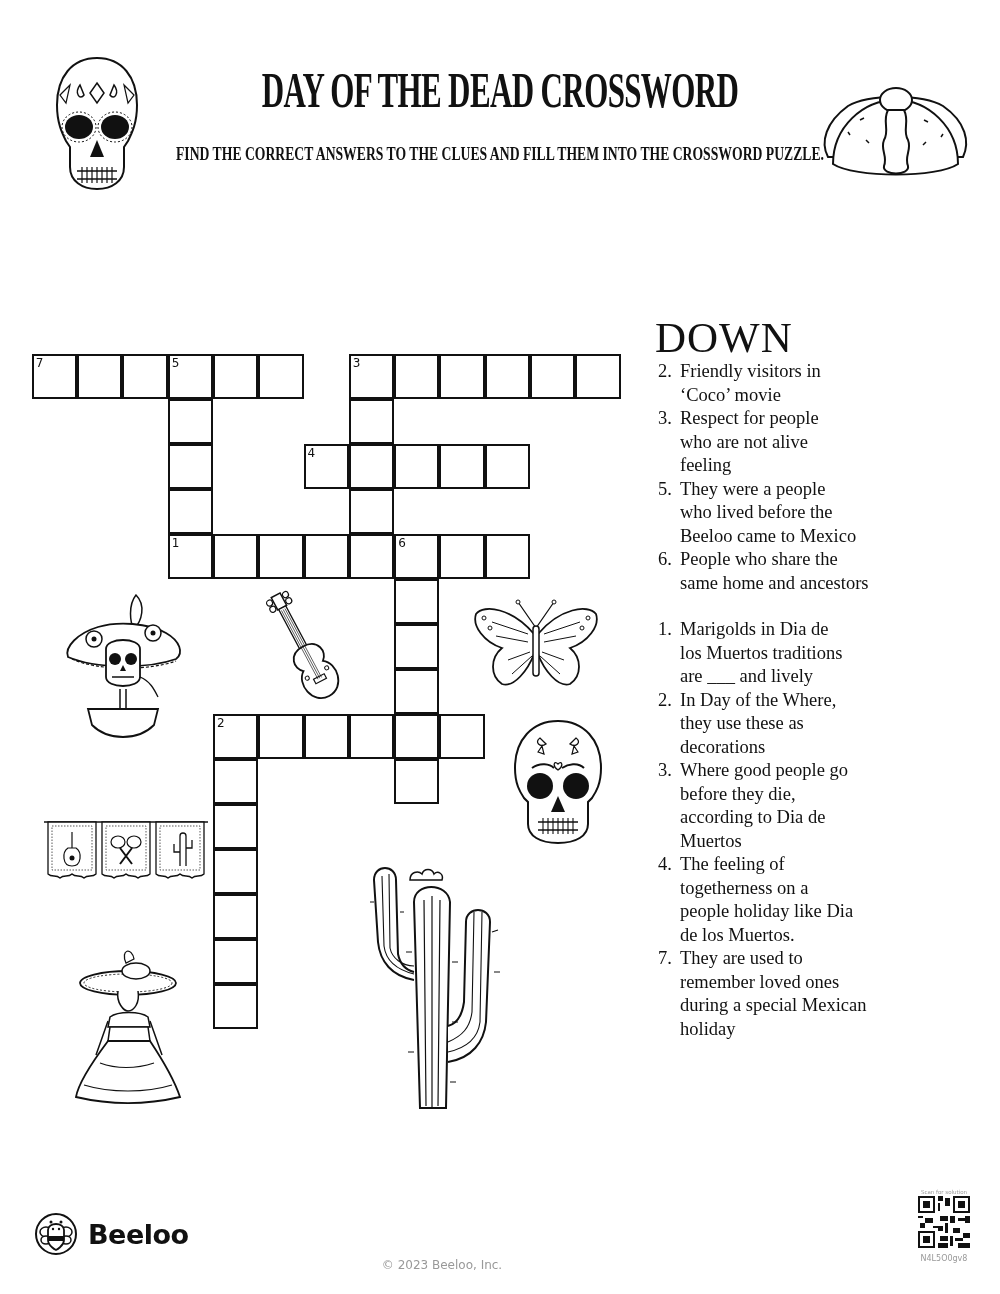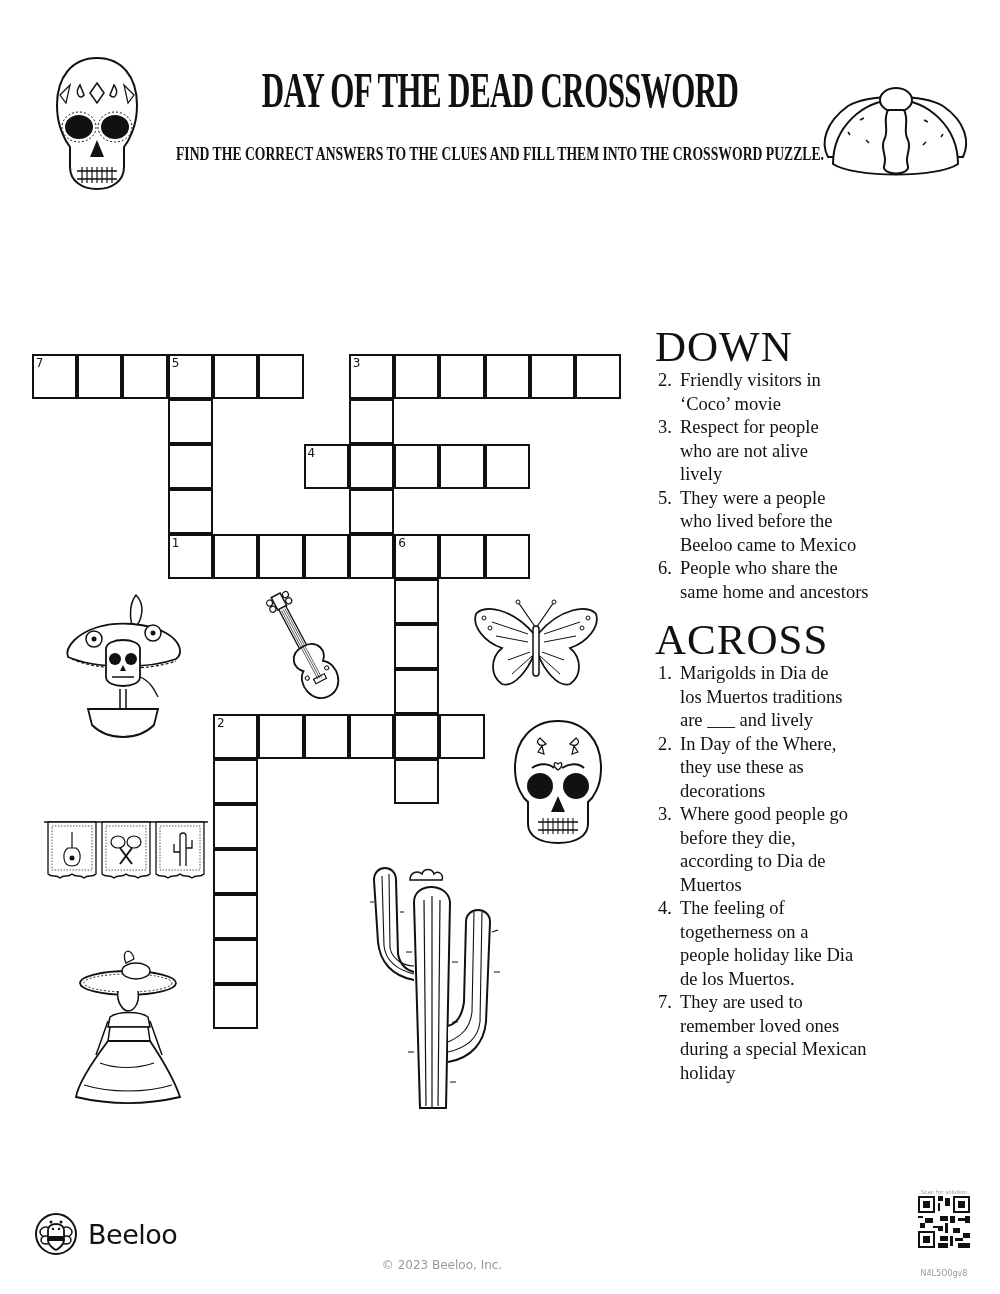--- a/index.html
+++ b/index.html
@@ -7,29 +7,29 @@
   .title { position:absolute; left:0; width:1000px; top:62px; text-align:center; font-family:"Liberation Serif", serif; font-size:50px; font-weight:bold; letter-spacing:-1px; transform:scaleX(0.62); transform-origin:center; line-height:56px; color:#111; }
   .subtitle { position:absolute; left:0; width:1000px; top:143px; text-align:center; font-family:"Liberation Serif", serif; font-size:19px; font-weight:bold; transform:scaleX(0.72); transform-origin:center; line-height:22px; color:#111; }
   .grid { position:absolute; left:0; top:0; width:1000px; height:1294px; pointer-events:none; }
   .cell { position:absolute; width:45.3px; height:45px; box-sizing:border-box; border:2.5px solid #111; background:#fff; pointer-events:auto; margin-left:-1.25px; margin-top:-1.25px; }
   .cell .num { position:absolute; left:2px; top:0px; font-family:"DejaVu Sans", sans-serif; font-size:12px; line-height:14px; color:#111; }
   .clues { position:absolute; left:655px; width:330px; font-family:"Liberation Serif", serif; color:#111; }
   .clues h2 { margin:0; font-weight:normal; font-size:43px; line-height:44px; letter-spacing:1px; }
   .clue { font-size:18.5px; line-height:23.5px; position:relative; padding-left:25px; }
   .clue .cn { position:absolute; left:3px; top:0; }
   .clue .ct { display:block; white-space:pre-line; }
-  .down { top:325px; }
+  .down { top:316px; }
   .across { top:618px; }
   .art { position:absolute; }
   .footer-logo { position:absolute; left:34px; top:1212px; display:flex; align-items:center; gap:10px; }
-  .footer-logo .brand { font-family:"DejaVu Sans", sans-serif; font-weight:normal; font-size:27px; letter-spacing:-0.5px; color:#111; }
+  .footer-logo .brand { font-family:"DejaVu Sans", sans-serif; font-weight:bold; font-size:27px; letter-spacing:-0.5px; color:#111; }
   .copyright { position:absolute; left:0; width:884px; top:1258px; text-align:center; font-family:"DejaVu Sans", sans-serif; font-size:12px; color:#999; }
   .qr-wrap { position:absolute; left:912px; top:1188px; width:64px; text-align:center; font-family:"DejaVu Sans", sans-serif; color:#999; }
   .qr-wrap .scan { font-size:5.5px; line-height:8px; }
-  .qr-wrap .code { font-size:8px; line-height:10px; margin-top:17px; }
+  .qr-wrap .code { font-size:8px; line-height:10px; margin-top:2px; }
 </style>
 </head>
 <body>
 
 <div class="title">DAY OF THE DEAD CROSSWORD</div>
 <div class="subtitle">FIND THE CORRECT ANSWERS TO THE CLUES AND FILL THEM INTO THE CROSSWORD PUZZLE.</div>
 
 <svg class="art" style="left:52px;top:55px" width="90" height="140" viewBox="0 0 90 140">
   <path d="M45 3 C20 3 5 22 5 50 C5 68 10 78 14 86 L18 92 L18 112 C18 126 30 134 45 134 C60 134 72 126 72 112 L72 92 L76 86 C80 78 85 68 85 50 C85 22 70 3 45 3 Z" fill="#fff" stroke="#111" stroke-width="2"></path>
   <ellipse cx="27" cy="72" rx="14" ry="12" fill="#111"></ellipse>
@@ -224,37 +224,36 @@
   <h2>DOWN</h2>
   <div class="clue">
       <span class="cn">2.</span>
       <span class="ct">Friendly visitors in
 ‘Coco’ movie</span>
     </div>
   <div class="clue">
       <span class="cn">3.</span>
       <span class="ct">Respect for people
 who are not alive
-lively</span>
+feeling</span>
     </div>
   <div class="clue">
       <span class="cn">5.</span>
       <span class="ct">They were a people
 who lived before the
 Beeloo came to Mexico</span>
     </div>
   <div class="clue">
       <span class="cn">6.</span>
       <span class="ct">People who share the
  same home and ancestors</span>
     </div>
 </div>
 
 <div class="clues across">
-  <h2>ACROSS</h2>
   <div class="clue">
       <span class="cn">1.</span>
       <span class="ct">Marigolds in Dia de
 los Muertos traditions
 are ___ and lively</span>
     </div>
   <div class="clue">
       <span class="cn">2.</span>
       <span class="ct">In Day of the Where,
 they use these as

